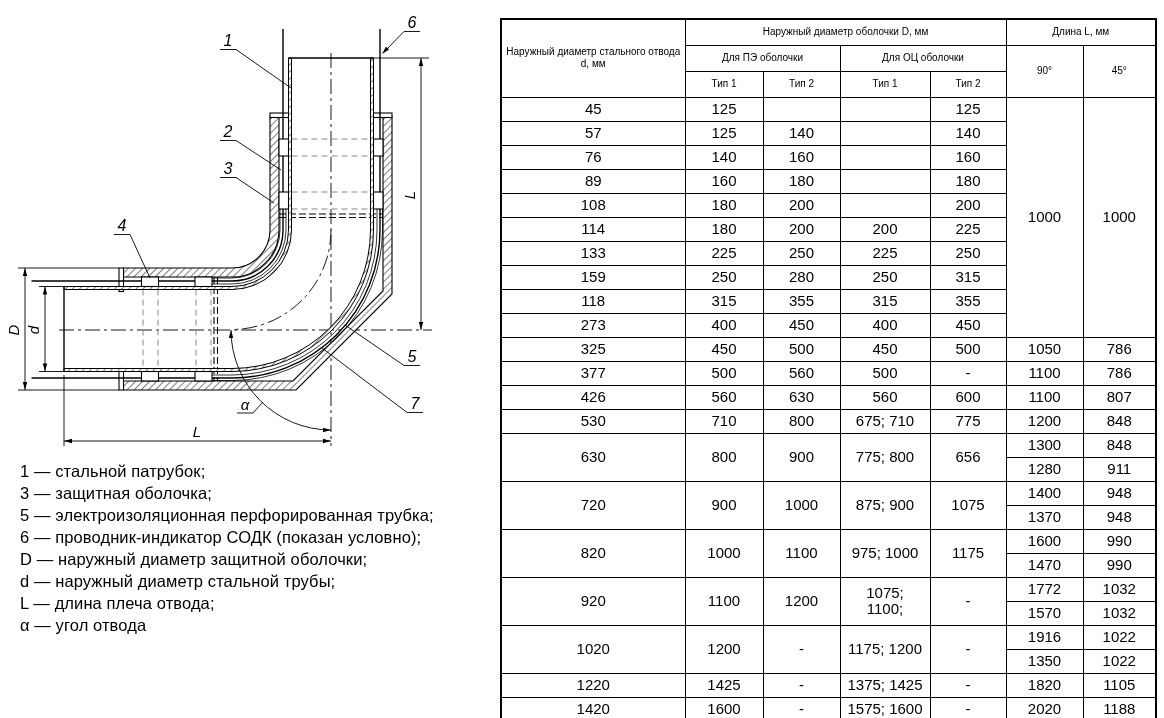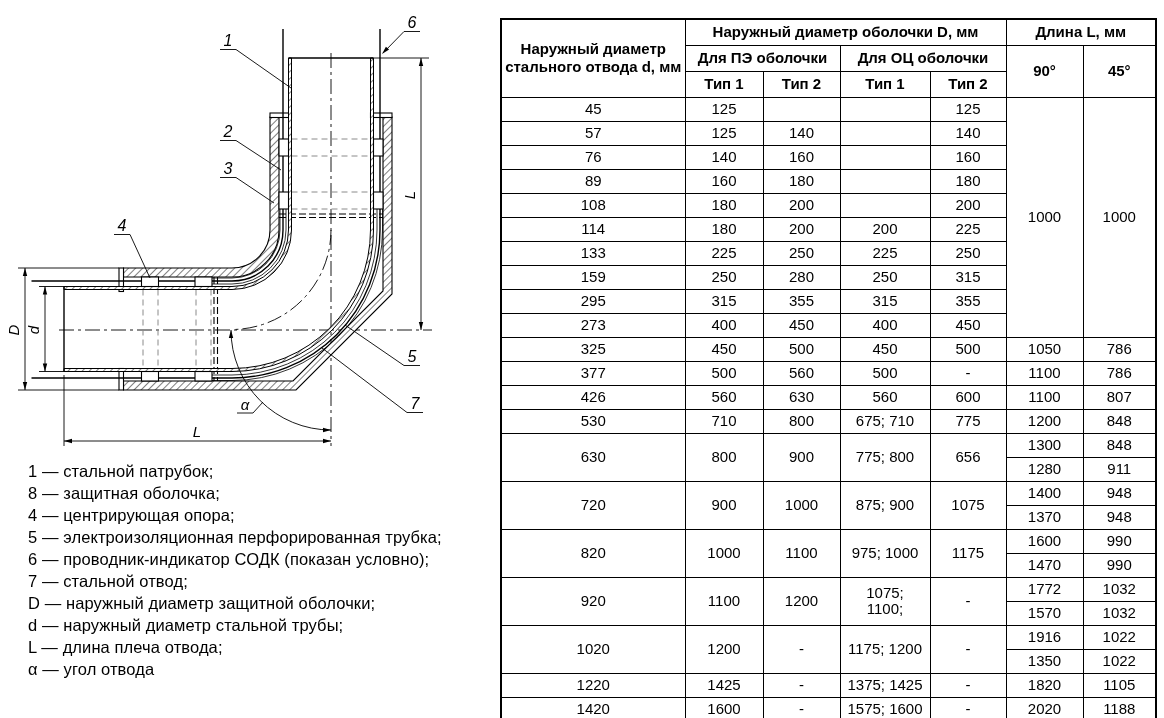--- a/index.html
+++ b/index.html
@@ -1,25 +1,25 @@
 <!DOCTYPE html>
 <html><head>
 <meta charset="utf-8">
 <style>
   html,body{margin:0;padding:0}
   body{width:1164px;height:718px;background:#fff;position:relative;overflow:hidden;
        font-family:"Liberation Sans",sans-serif;color:#000}
   .drawing{position:absolute;left:0;top:0}
-  .legend{position:absolute;left:28px;top:460px;font-size:16.5px;line-height:22px;letter-spacing:.1px}
+  .legend{position:absolute;left:20px;top:460px;font-size:16.5px;line-height:22px;letter-spacing:.1px}
   .legend-line{white-space:nowrap}
   .tblwrap{position:absolute;left:500px;top:18px}
   table{border-collapse:collapse;table-layout:fixed;width:655px;border:2px solid #000}
   th,td{border:1px solid #000;text-align:center;vertical-align:middle;padding:0 2px;
         white-space:pre-line;overflow:hidden}
-  th{font-weight:bold;font-size:15px;line-height:1.2}
+  th{font-weight:normal;font-size:10px;line-height:1.2}
   thead tr{height:26px}
   td{height:23px;font-size:15px;line-height:1.05}
   svg text{font-family:"Liberation Sans",sans-serif;fill:#000}
   .callout{font-size:16px;font-style:italic}
   .dimlab{font-size:15px;font-style:italic}
 </style>
 </head>
 <body>
 
 <svg class="drawing" width="500" height="460" viewBox="0 0 500 460">
@@ -147,25 +147,23 @@
     <text class="callout" x="228" y="174" text-anchor="middle">3</text>
     <text class="callout" x="122" y="231" text-anchor="middle">4</text>
     <text class="callout" x="412" y="362" text-anchor="middle">5</text>
     <text class="callout" x="412" y="28" text-anchor="middle">6</text>
     <text class="callout" x="415" y="409" text-anchor="middle">7</text>
   </g>
 </svg>
 
 <div class="legend">
   <div class="legend-line">1 — стальной патрубок;</div>
-  <div class="legend-line">8 — защитная оболочка;</div>
-  <div class="legend-line">4 — центрирующая опора;</div>
+  <div class="legend-line">3 — защитная оболочка;</div>
   <div class="legend-line">5 — электроизоляционная перфорированная трубка;</div>
   <div class="legend-line">6 — проводник-индикатор СОДК (показан условно);</div>
-  <div class="legend-line">7 — стальной отвод;</div>
   <div class="legend-line">D — наружный диаметр защитной оболочки;</div>
   <div class="legend-line">d — наружный диаметр стальной трубы;</div>
   <div class="legend-line">L — длина плеча отвода;</div>
   <div class="legend-line">α — угол отвода</div>
 </div>
 
 <div class="tblwrap">
   <table>
     <colgroup>
       <col style="width:184px">
@@ -248,21 +246,21 @@
           <td>250</td>
         </tr>
         <tr>
           <td>159</td>
           <td>250</td>
           <td>280</td>
           <td>250</td>
           <td>315</td>
         </tr>
         <tr>
-          <td>295</td>
+          <td>118</td>
           <td>315</td>
           <td>355</td>
           <td>315</td>
           <td>355</td>
         </tr>
         <tr>
           <td>273</td>
           <td>400</td>
           <td>450</td>
           <td>400</td>

